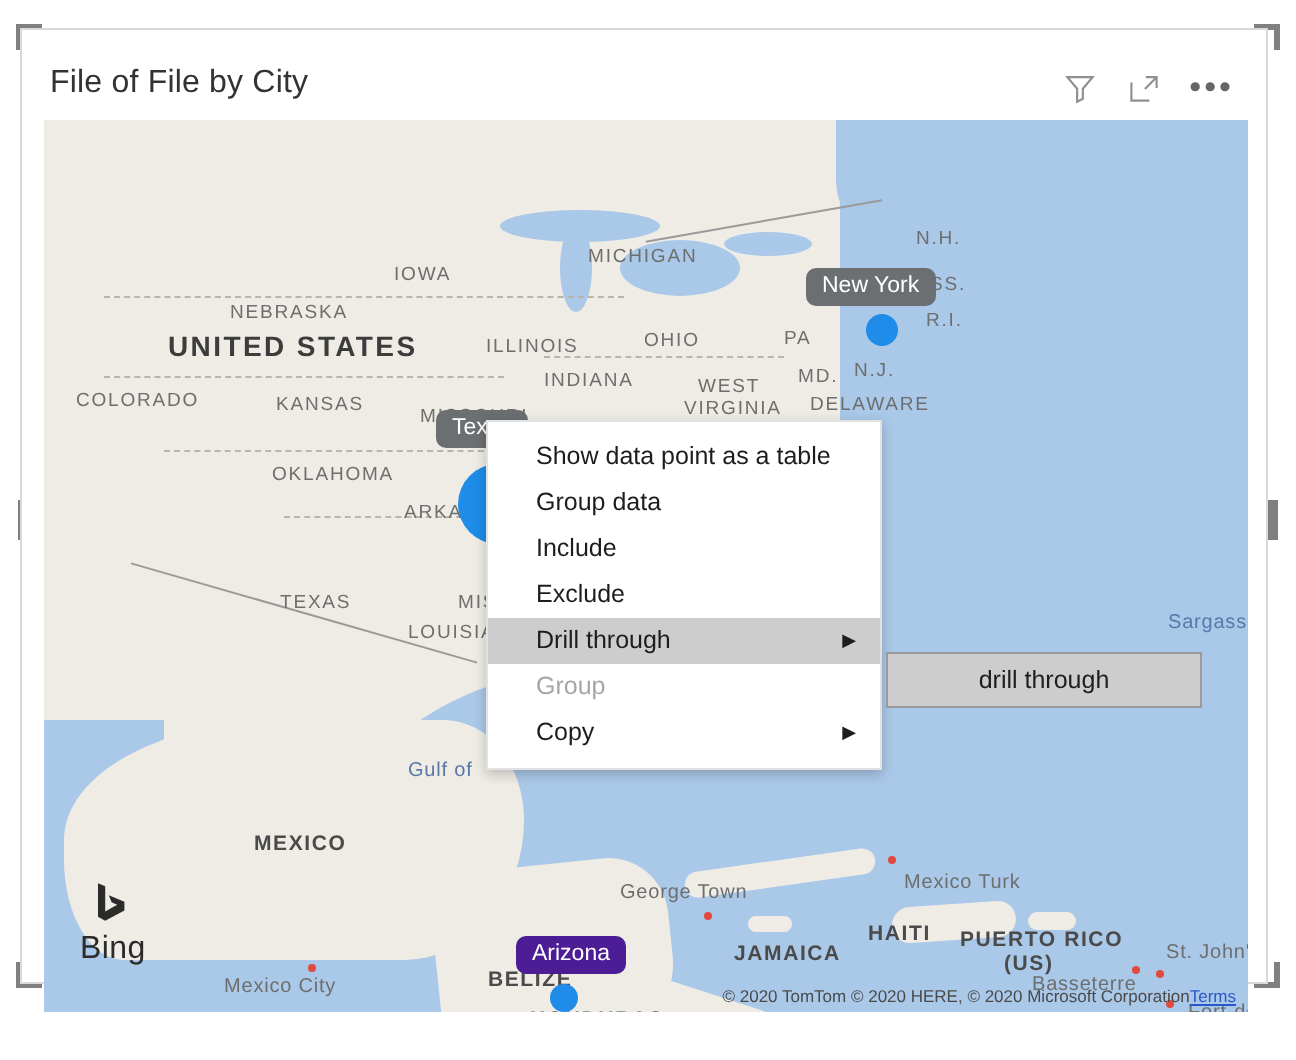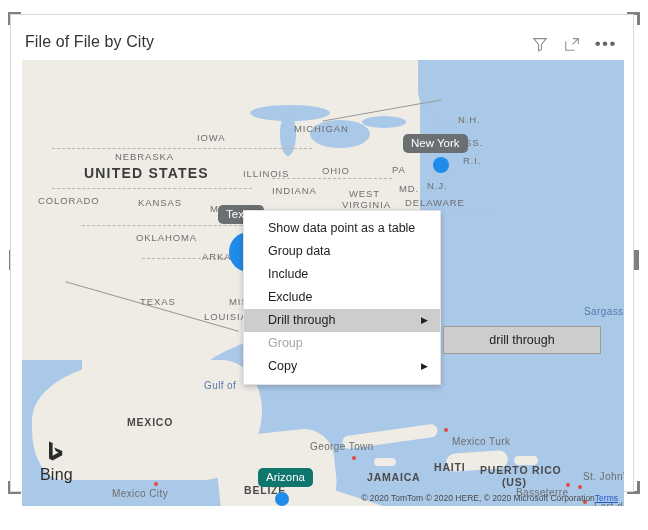--- a/index.html
+++ b/index.html
@@ -208,21 +208,21 @@
         <div class="citydot" style="left: 544px; top: 423px;"></div>
         <div class="citydot" style="left: 556px; top: 425px;"></div>
         <div class="citydot" style="left: 561px; top: 440px;"></div>
       </div>
     <div id="map-points">
         <div class="bubble" style="left: 207px; top: 172px; width: 40px; height: 40px; background: rgb(30, 140, 232);"></div>
         <div class="tip" style="left: 196px; top: 145px; background: rgb(107, 111, 114);">Texas</div>
         <div class="bubble" style="left: 411px; top: 97px; width: 16px; height: 16px; background: rgb(30, 140, 232);"></div>
         <div class="tip" style="left: 381px; top: 74px; background: rgb(107, 111, 114);">New York</div>
         <div class="bubble" style="left: 253px; top: 432px; width: 14px; height: 14px; background: rgb(30, 140, 232);"></div>
-        <div class="tip" style="left: 236px; top: 408px; background: #0f766e;">Arizona</div>
+        <div class="tip" style="left: 236px; top: 408px; background: #4c1d95;">Arizona</div>
       </div>
 
     <div id="bing">
       <svg class="bmark" viewBox="0 0 16 20">
         <path d="M1 0.6 L4.6 2.1 L4.6 14.8 L10.6 11.4 L7.8 10.1 L6.4 6.6 L14.2 9.9 L14.2 14.2 L4.6 19.4 L1 17.4 Z" fill="#2b2b2b"></path>
       </svg>
       <span class="btxt">Bing</span>
     </div>
 
     <div id="copyright">

